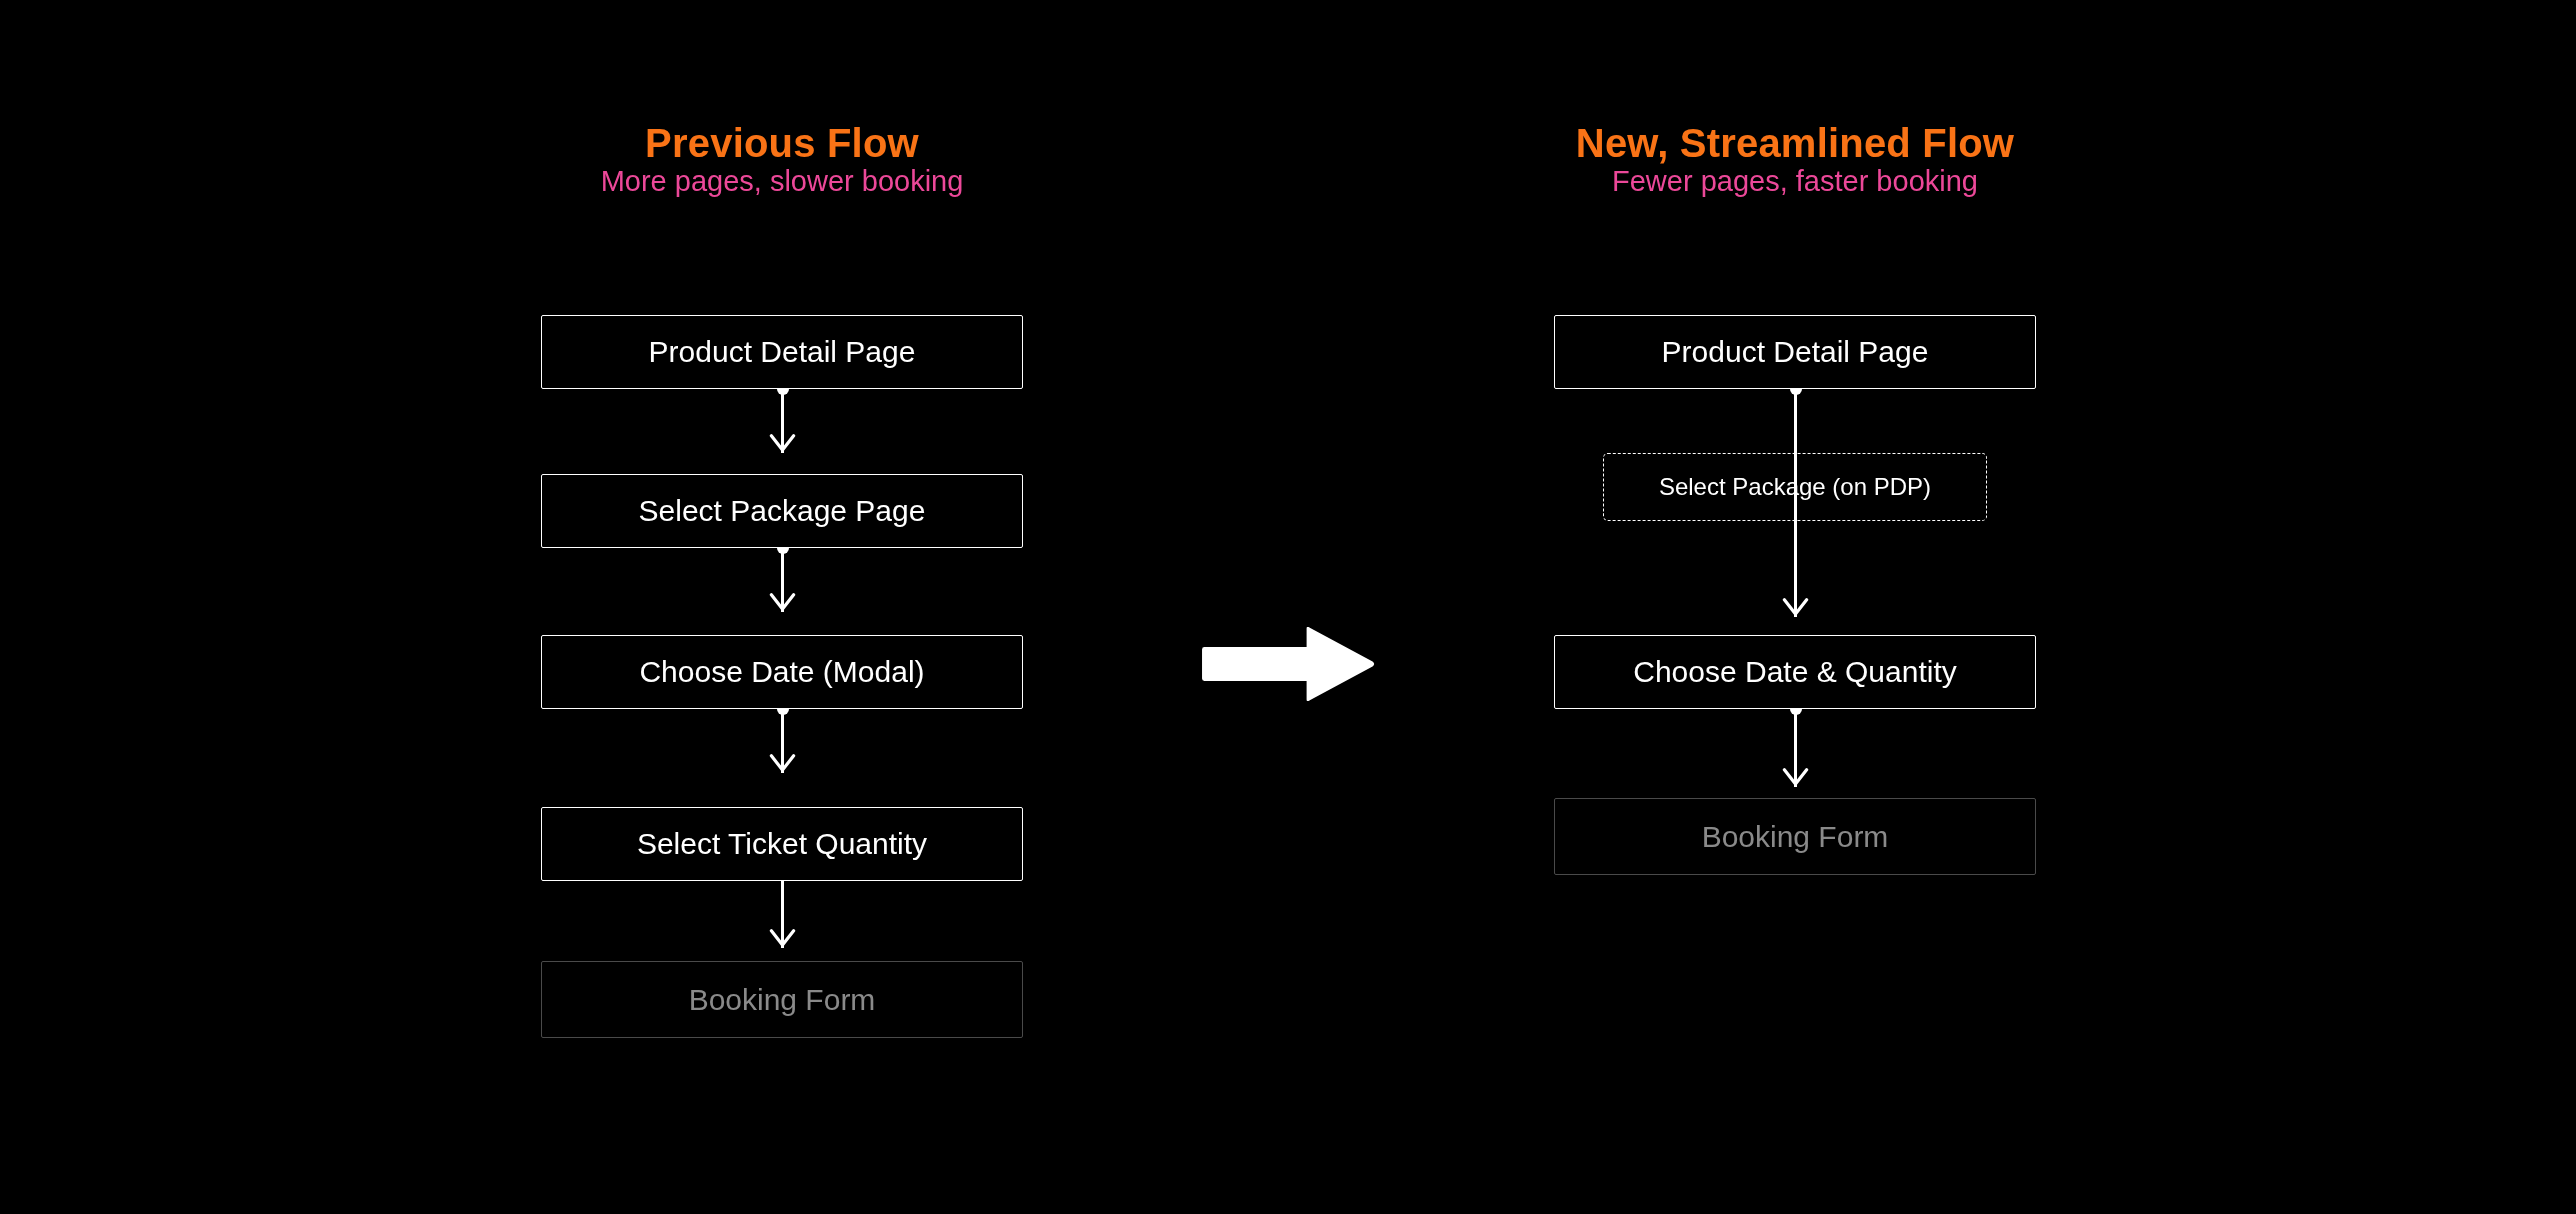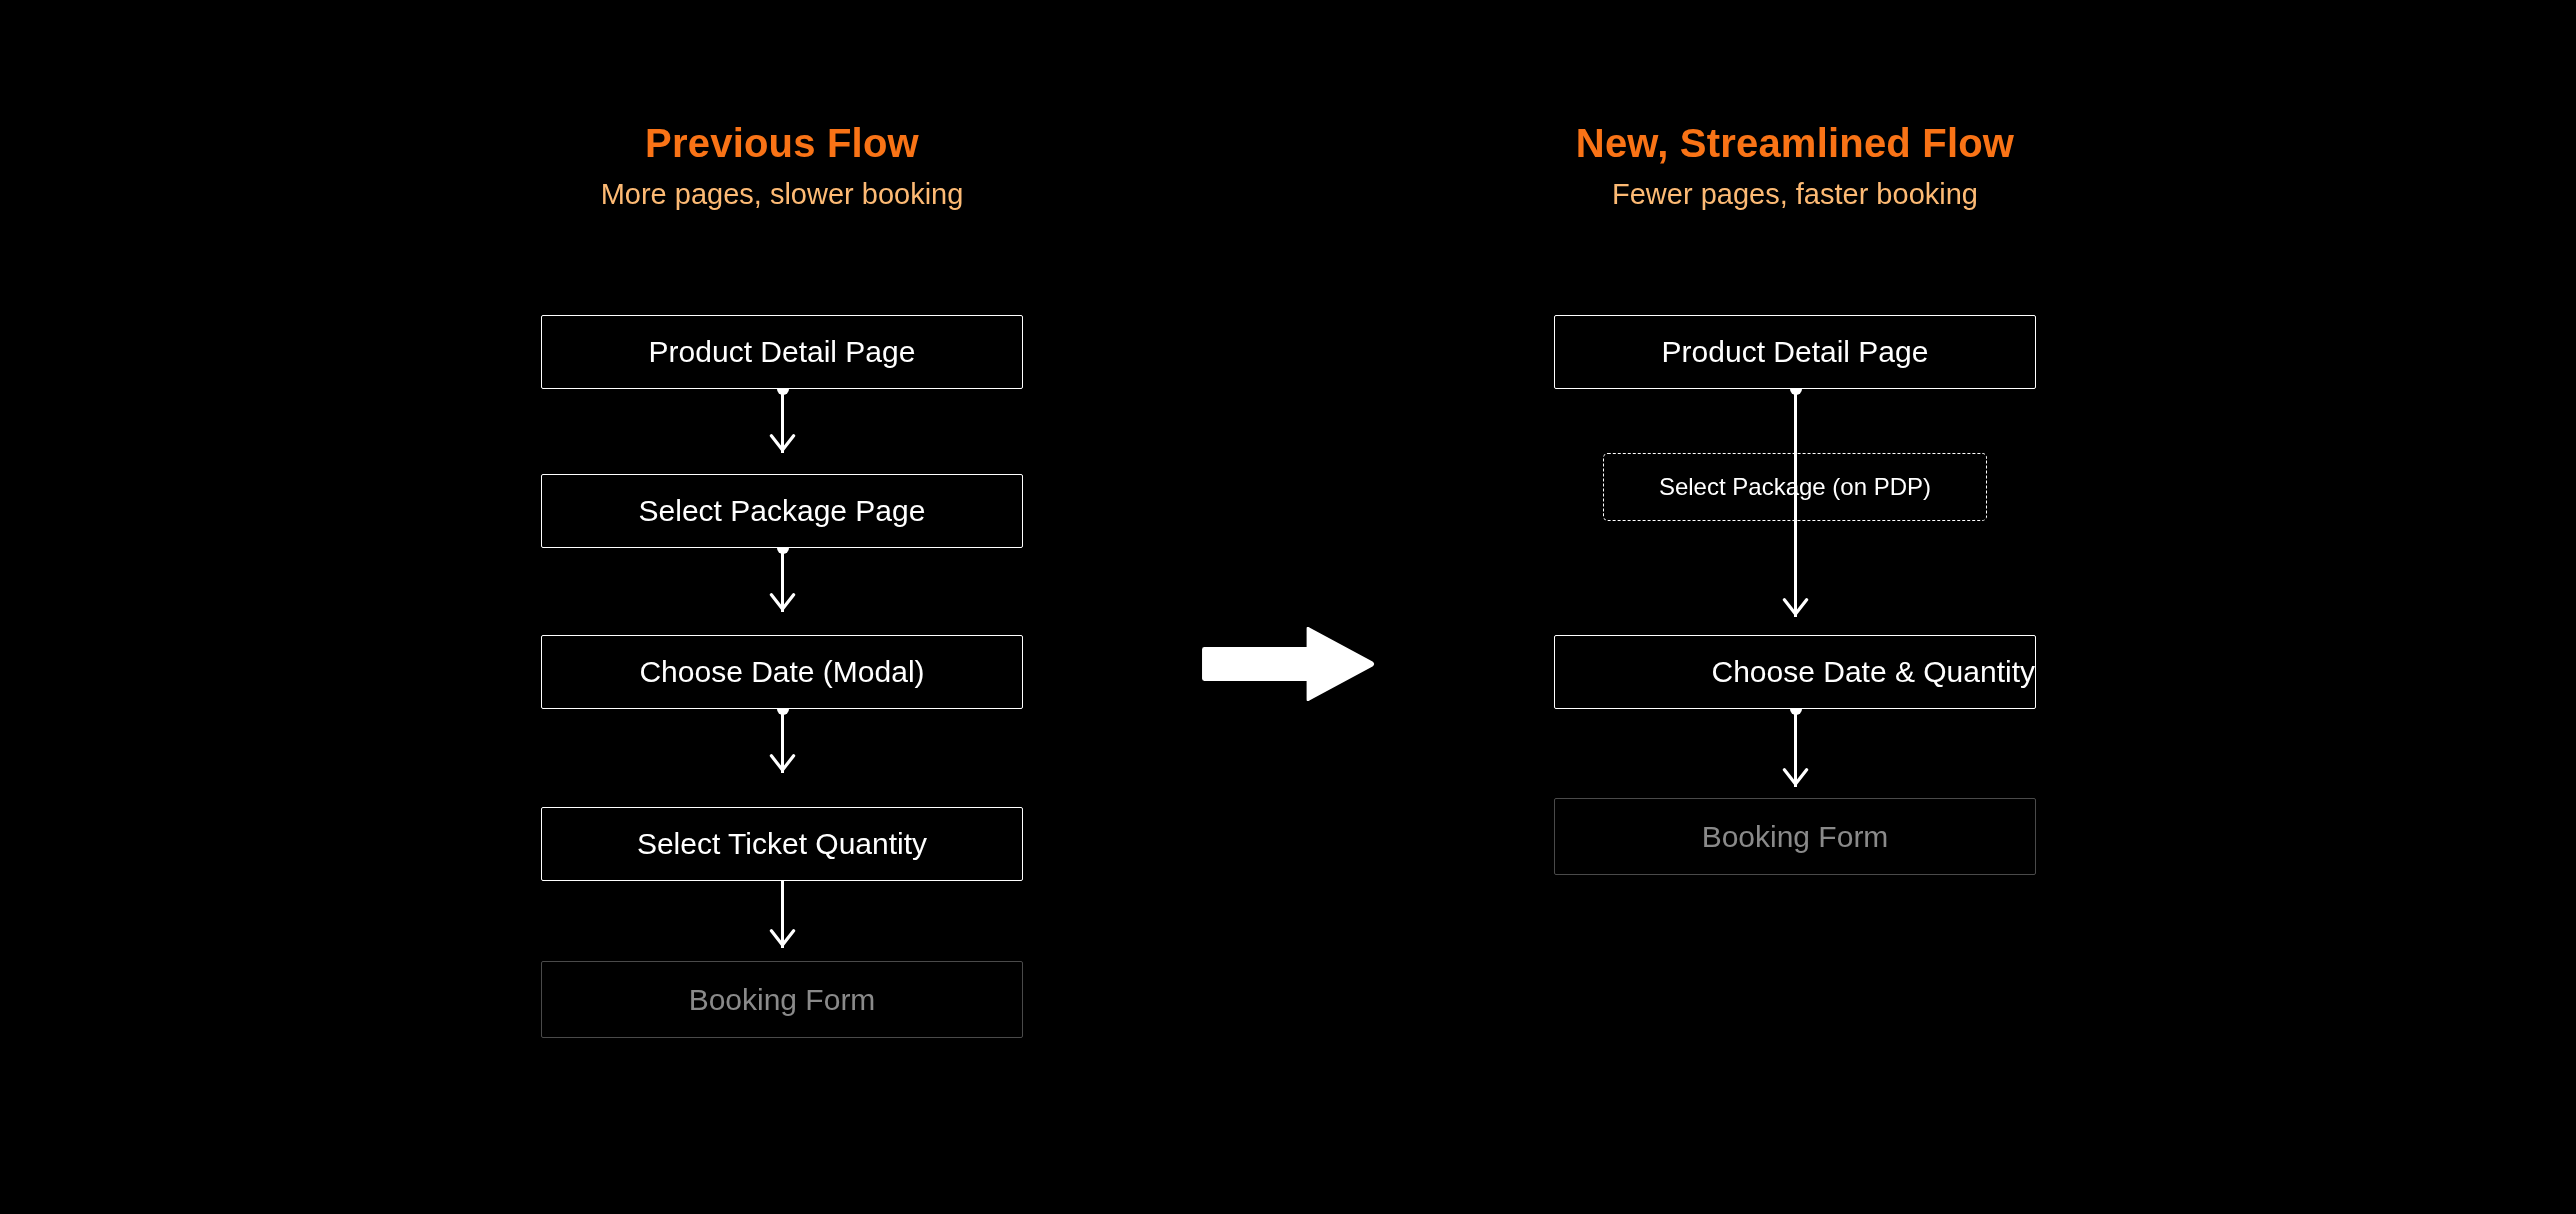--- a/index.html
+++ b/index.html
@@ -27,24 +27,23 @@
   }
   .col-title {
     font-size: 40px;
     font-weight: 700;
     color: #f97316;
     letter-spacing: 0.2px;
     line-height: 1.1;
     white-space: nowrap;
   }
   .col-sub {
-    margin-top: 13px;
     font-size: 29px;
     font-weight: 400;
-    color: #fdba74;
+    color: #ec4899;
     line-height: 1.15;
     white-space: nowrap;
   }
 
   
   .flow-col {
     position: absolute;
     width: 482px;
   }
 
@@ -228,21 +227,21 @@
         <svg width="27" height="21" viewBox="0 0 34 26">
           <path d="M3 2 L17 20 L31 2" fill="none" stroke="#ffffff" stroke-width="4" stroke-linecap="round" stroke-linejoin="round"></path>
         </svg>
       </div>
     </div>
 
     <div class="node dashed" style="left: 49px; top: 453px;">
       <span class="node-label">Select Package (on PDP)</span>
     </div>
 
-    <div class="node" style="left: 0; top: 635px; justify-content: flex-end;">
+    <div class="node" style="left: 0; top: 635px;">
       <span class="node-label">Choose Date &amp; Quantity</span>
     </div>
 
     <div class="connector" style="left: 240px; top: 709px; height: 78px;">
       <div class="conn-line" style="height: 78px;"></div>
       <div class="conn-dot"></div>
       <div class="conn-arrow" style="top: 59px;">
         <svg width="27" height="21" viewBox="0 0 34 26">
           <path d="M3 2 L17 20 L31 2" fill="none" stroke="#ffffff" stroke-width="4" stroke-linecap="round" stroke-linejoin="round"></path>
         </svg>

